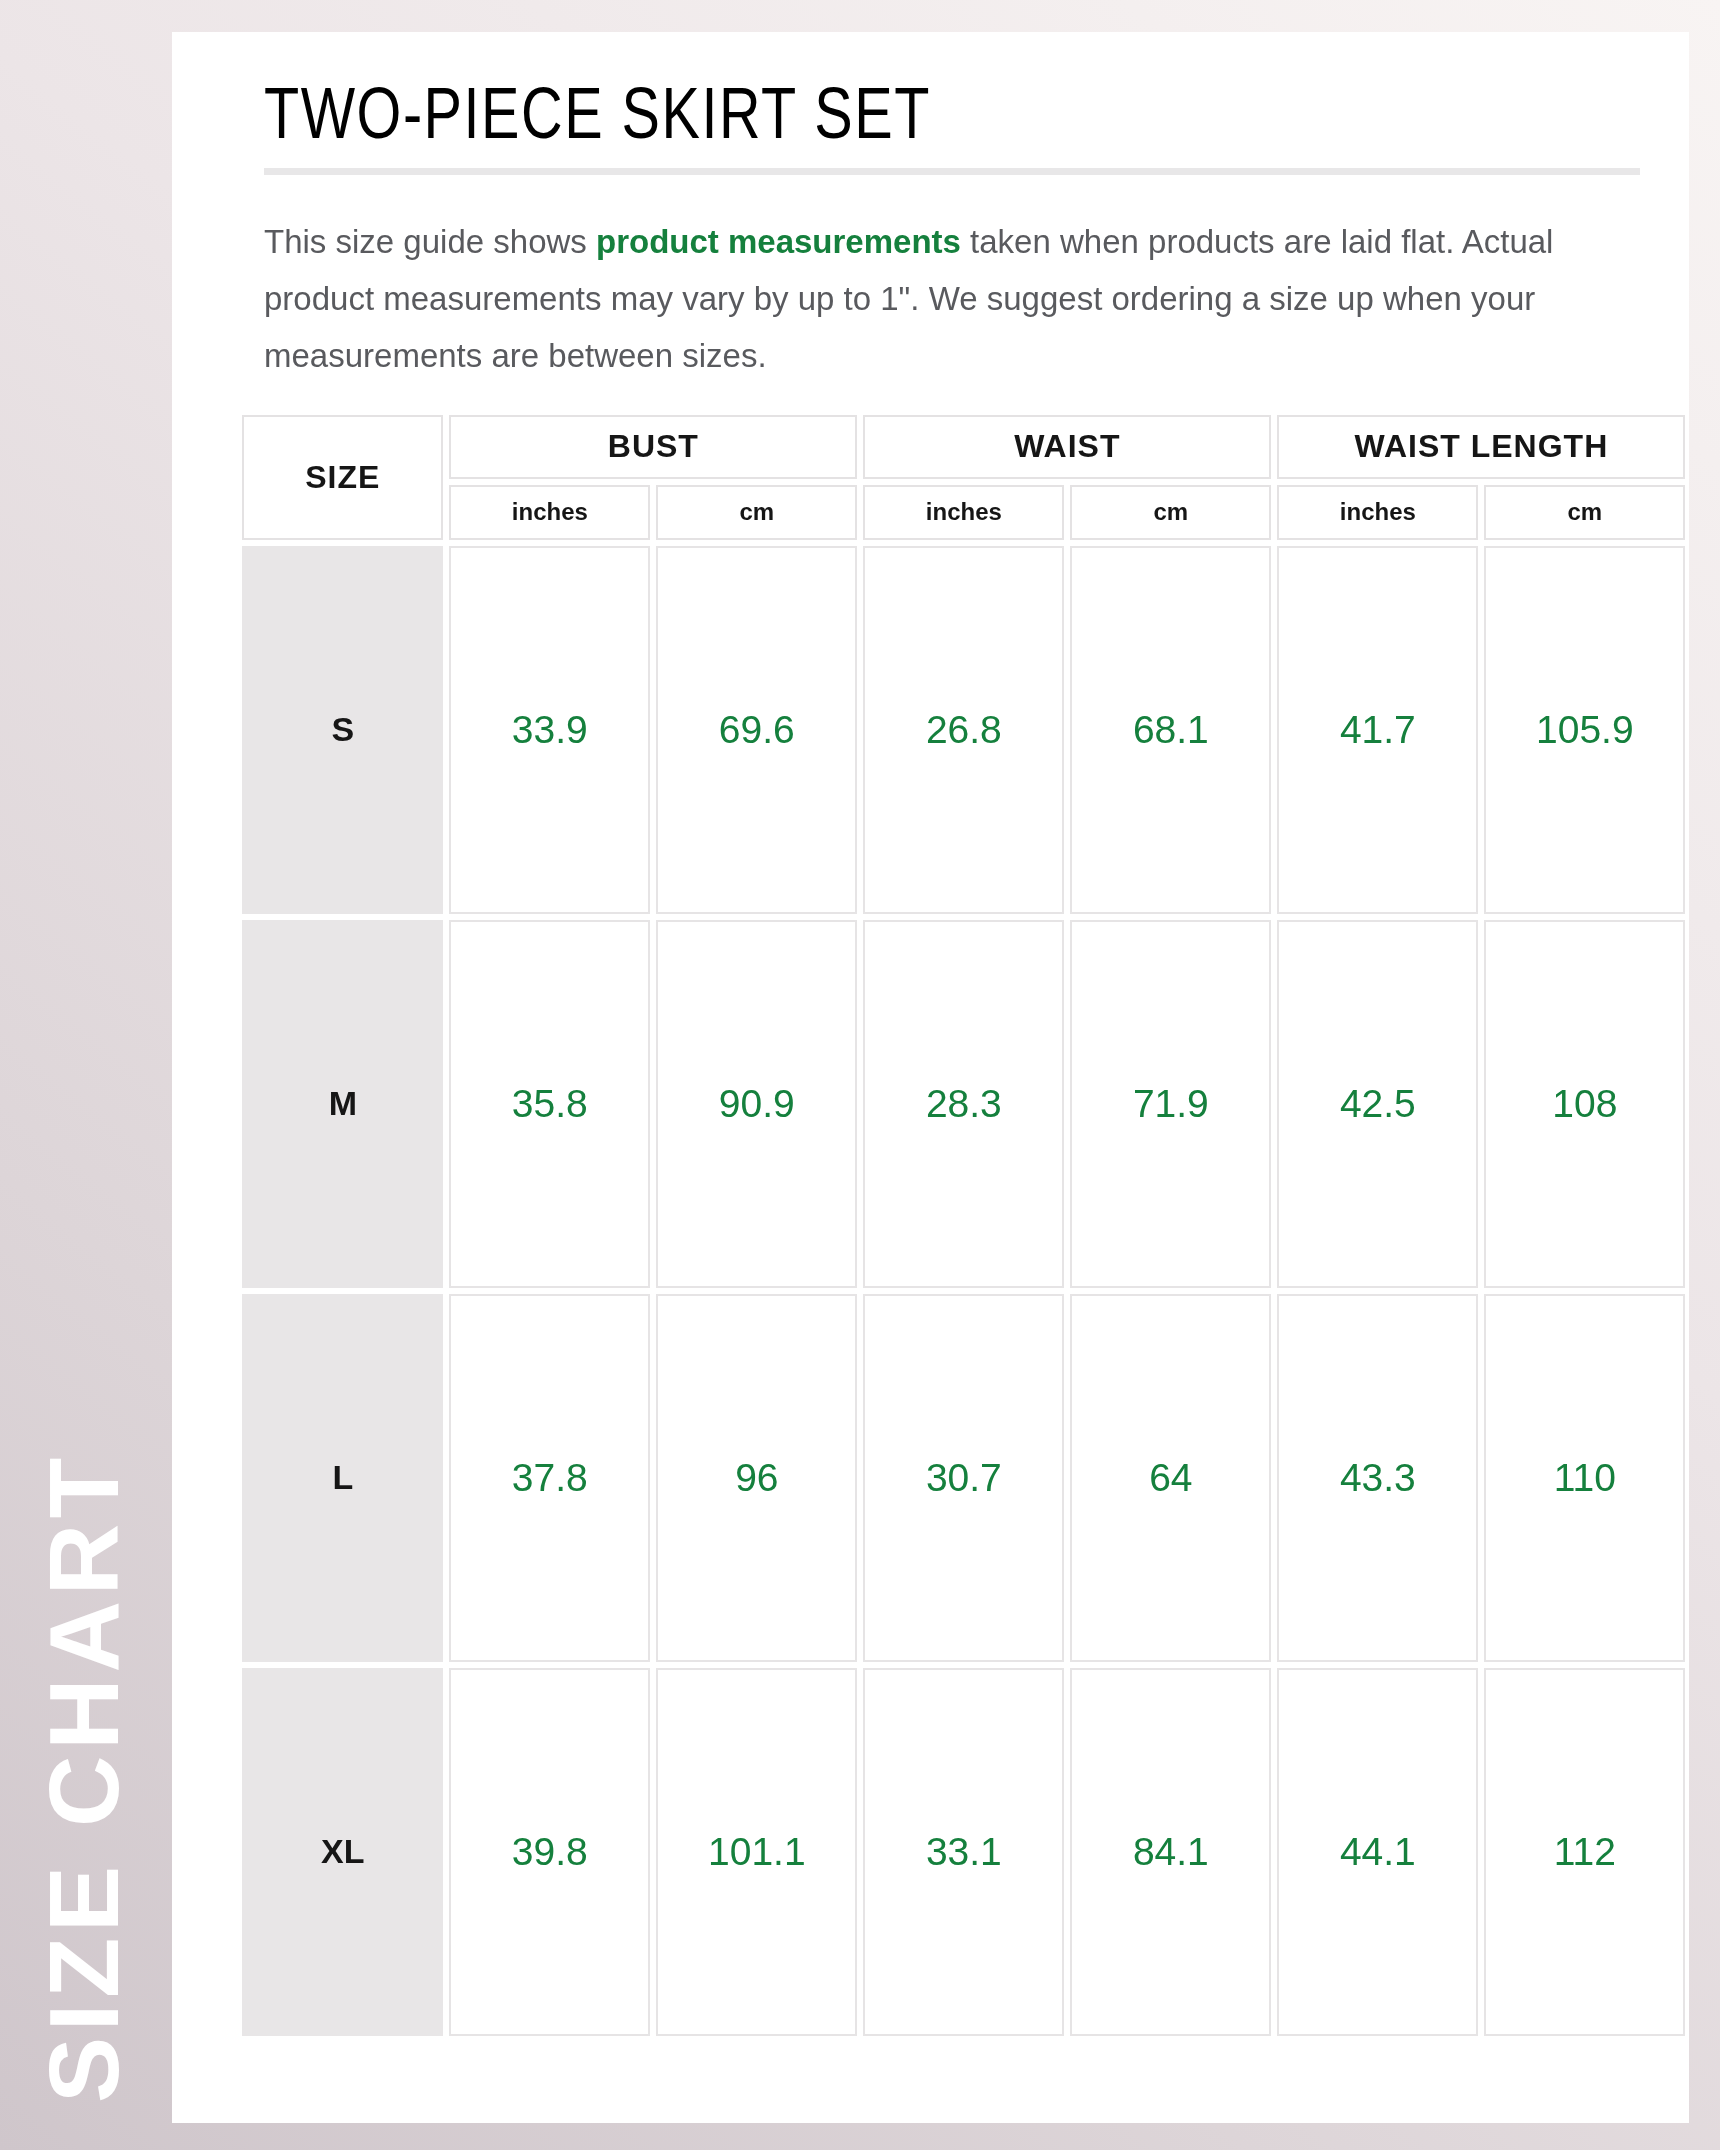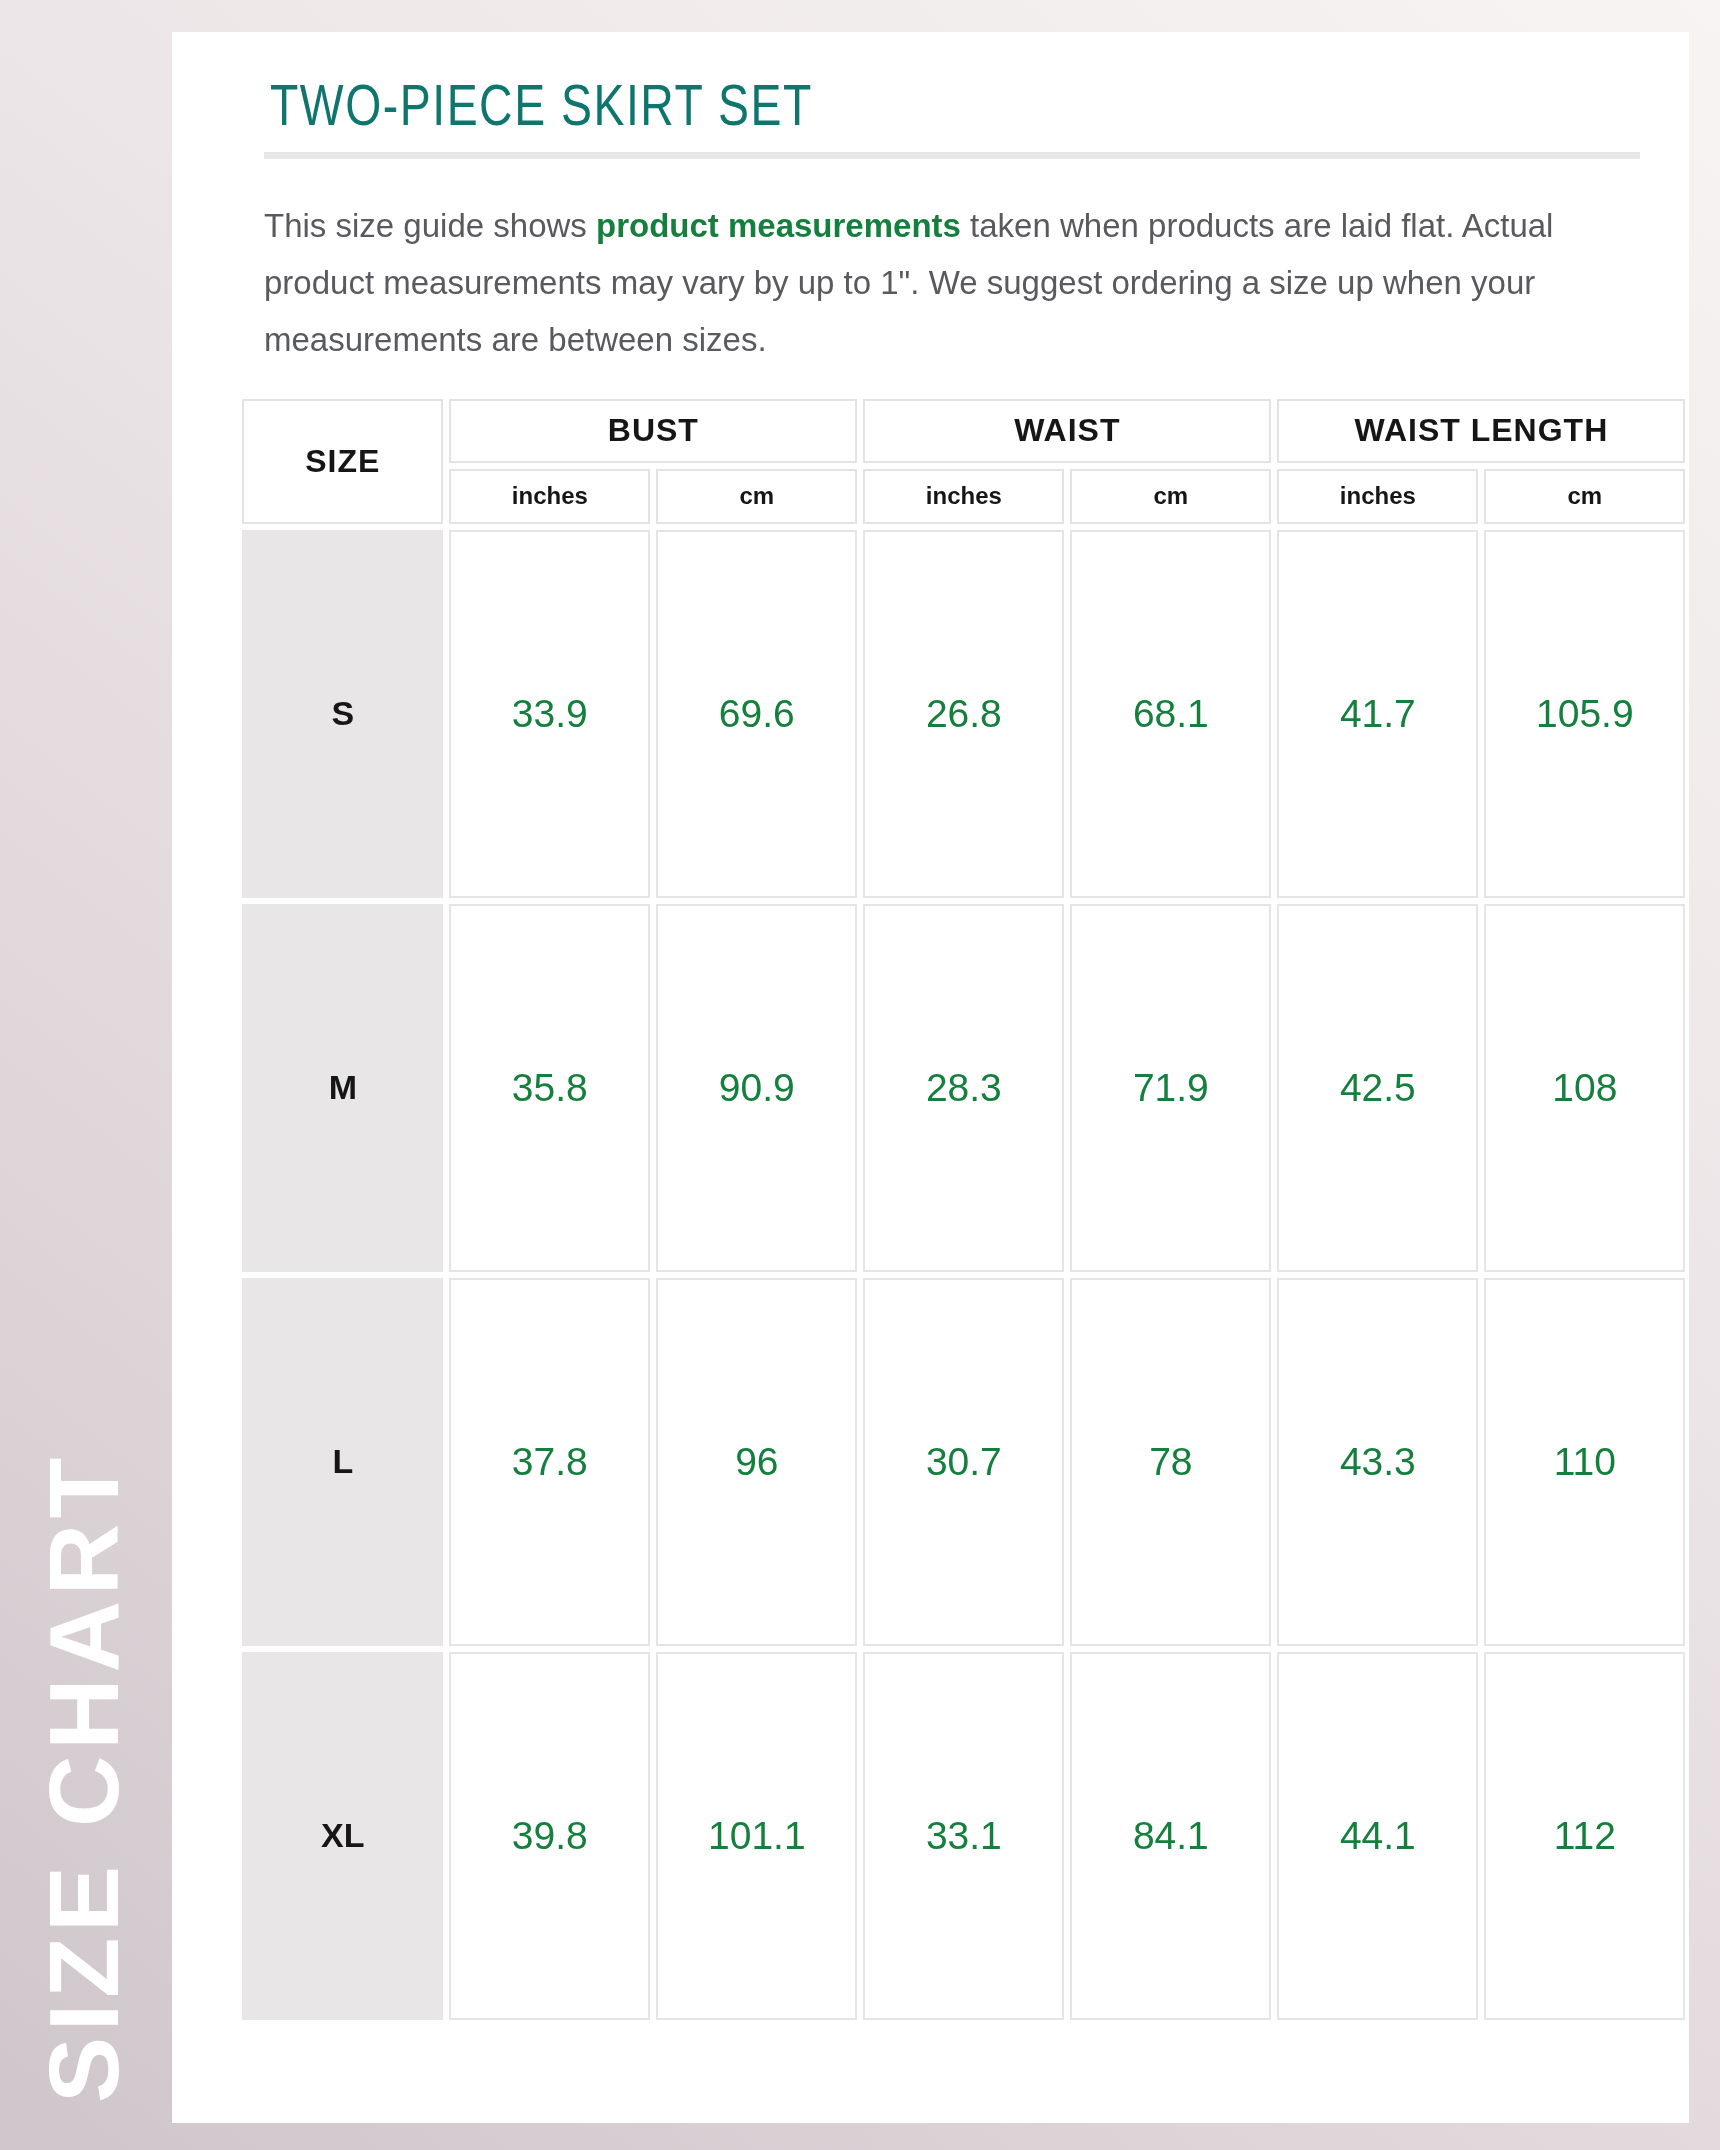--- a/index.html
+++ b/index.html
@@ -26,24 +26,24 @@
   }
   .card {
     position: absolute;
     left: 172px; top: 32px;
     width: 1517px; height: 2091px;
     background: #ffffff;
     box-sizing: border-box;
     padding: 0 42px 0 71px;
   }
   h1.title {
-    margin: 40px 0 0 27px;
-    font-size: 58px;
+    margin: 40px 0 0 21px;
+    font-size: 72px;
     font-weight: 300;
-    color: #0f766e;
+    color: #000000;
     line-height: 1.15;
     white-space: nowrap;
   }
   .title-inner {
     display: inline-block;
     transform: scaleX(0.8);
     transform-origin: left center;
     letter-spacing: 1.9px;
   }
   .divider {
@@ -158,21 +158,21 @@
           <td class="value-cell">28.3</td>
           <td class="value-cell">71.9</td>
           <td class="value-cell">42.5</td>
           <td class="value-cell">108</td>
         </tr>
         <tr>
           <th class="row-label">L</th>
           <td class="value-cell">37.8</td>
           <td class="value-cell">96</td>
           <td class="value-cell">30.7</td>
-          <td class="value-cell">78</td>
+          <td class="value-cell">64</td>
           <td class="value-cell">43.3</td>
           <td class="value-cell">110</td>
         </tr>
         <tr>
           <th class="row-label">XL</th>
           <td class="value-cell">39.8</td>
           <td class="value-cell">101.1</td>
           <td class="value-cell">33.1</td>
           <td class="value-cell">84.1</td>
           <td class="value-cell">44.1</td>

